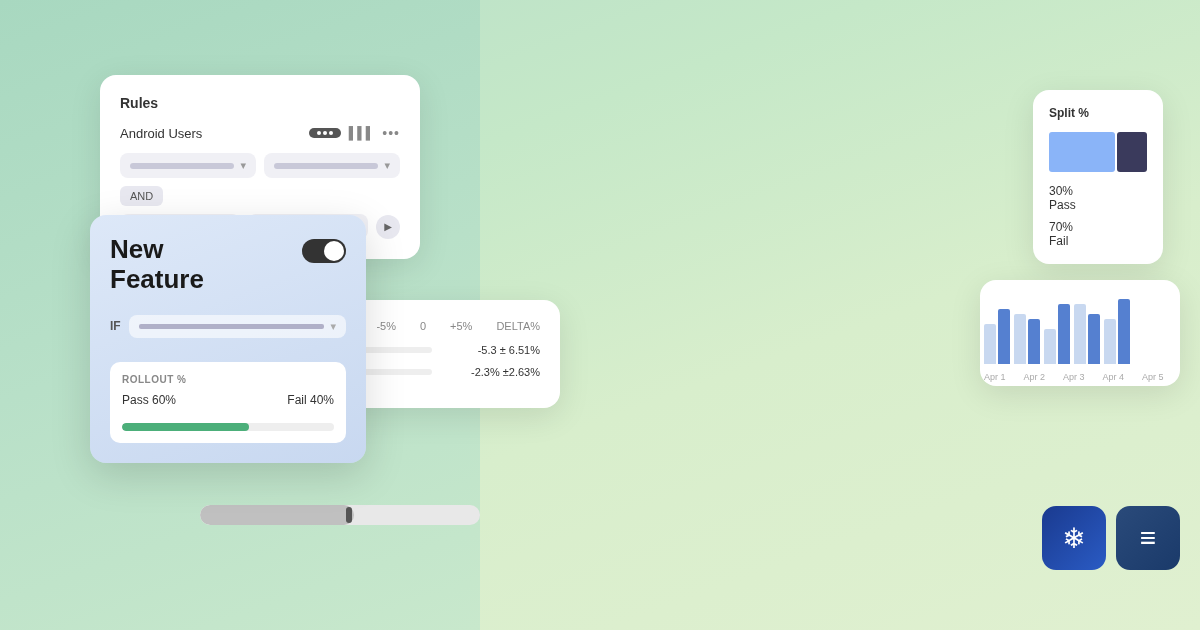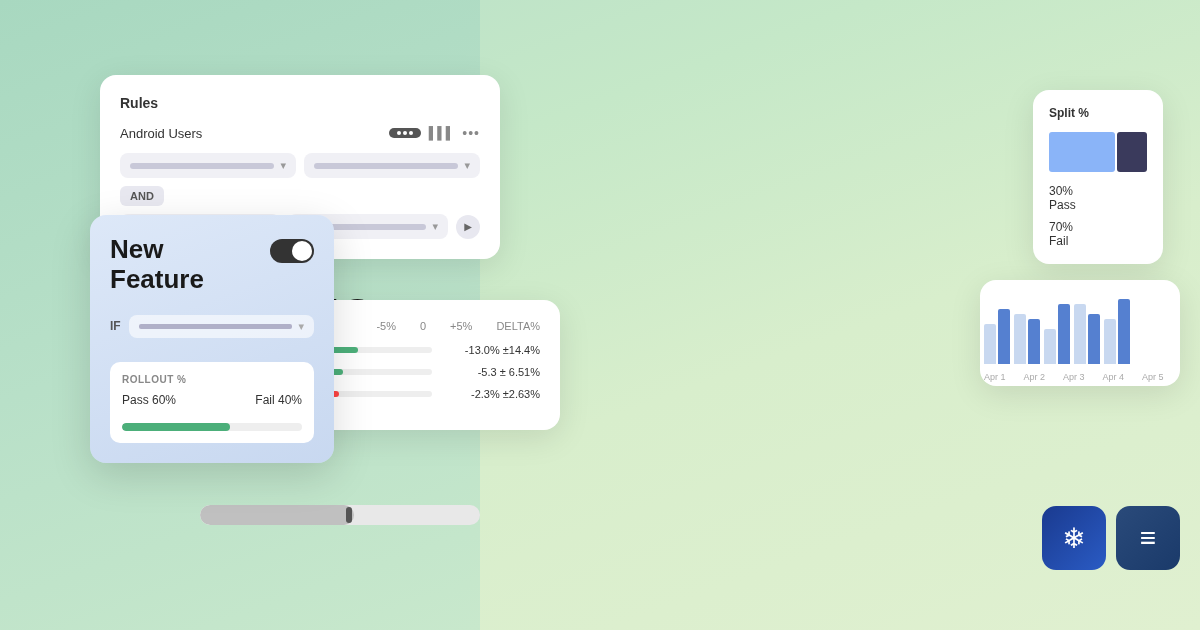--- a/index.html
+++ b/index.html
@@ -48,21 +48,21 @@
       font-weight: 800;
       color: #1a1a1a;
       letter-spacing: 1px;
     }
 
     
     .rules-card {
       position: absolute;
       top: 75px;
       left: 100px;
-      width: 400px;
+      width: 320px;
       background: white;
       border-radius: 16px;
       padding: 20px;
       box-shadow: 0 8px 32px rgba(0,0,0,0.10);
       z-index: 2;
     }
 
     .rules-card-title {
       font-size: 14px;
       font-weight: 600;
@@ -136,21 +136,21 @@
     .dropdown-box .chevron {
       margin-left: auto;
       color: #999;
     }
 
     .and-badge {
       background: #e8e8f0;
       border-radius: 6px;
       padding: 4px 10px;
       font-size: 11px;
-      font-weight: 700;
+      font-weight: 400;
       color: #555;
       display: inline-block;
       margin-bottom: 8px;
     }
 
     .dropdown-row2 {
       display: flex;
       align-items: center;
       gap: 8px;
     }
@@ -165,21 +165,21 @@
       justify-content: center;
       font-size: 10px;
       color: #666;
     }
 
     
     .new-feature-card {
       position: absolute;
       top: 215px;
       left: 90px;
-      width: 244px;
+      width: 276px;
       background: linear-gradient(160deg, #dde8f8 0%, #c8d8f0 100%);
       border-radius: 16px;
       padding: 20px;
       box-shadow: 0 12px 40px rgba(0,0,0,0.15);
       z-index: 10;
     }
 
     .feature-header {
       display: flex;
       justify-content: space-between;
@@ -644,28 +644,20 @@
 </div>
 
 <div class="stats-card">
   <div class="stats-header">
     <span>-5%</span>
     <span>0</span>
     <span>+5%</span>
     <span>DELTA%</span>
   </div>
 
-  <div class="stats-row">
-    <div class="stats-bar-container">
-      <div class="stats-bar-track"></div>
-      <div class="stats-bar-green"></div>
-      <div class="stats-marker"></div>
-    </div>
-    <div class="delta-value">-13.0% ±14.4%</div>
-  </div>
 
   <div class="stats-row">
     <div class="stats-bar-container">
       <div class="stats-bar-track"></div>
       <div class="stats-bar-green2"></div>
       <div class="stats-marker"></div>
     </div>
     <div class="delta-value">-5.3 ± 6.51%</div>
   </div>
 

